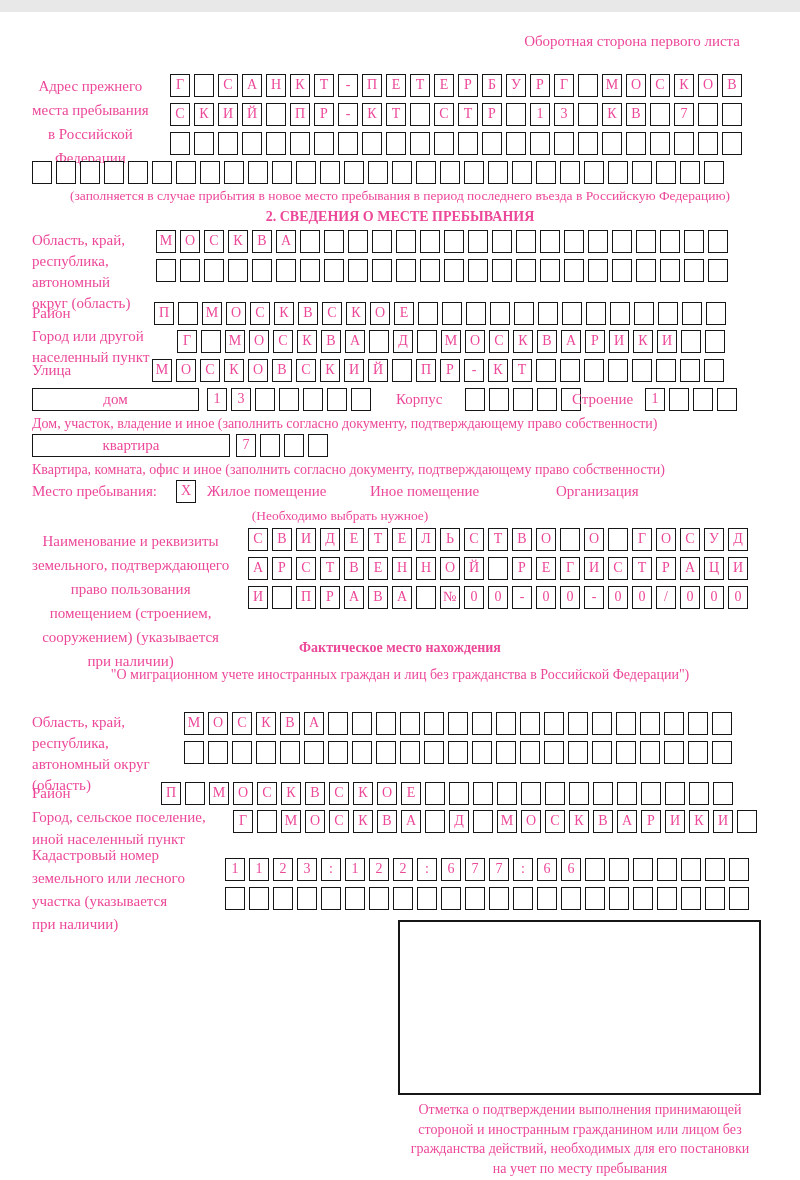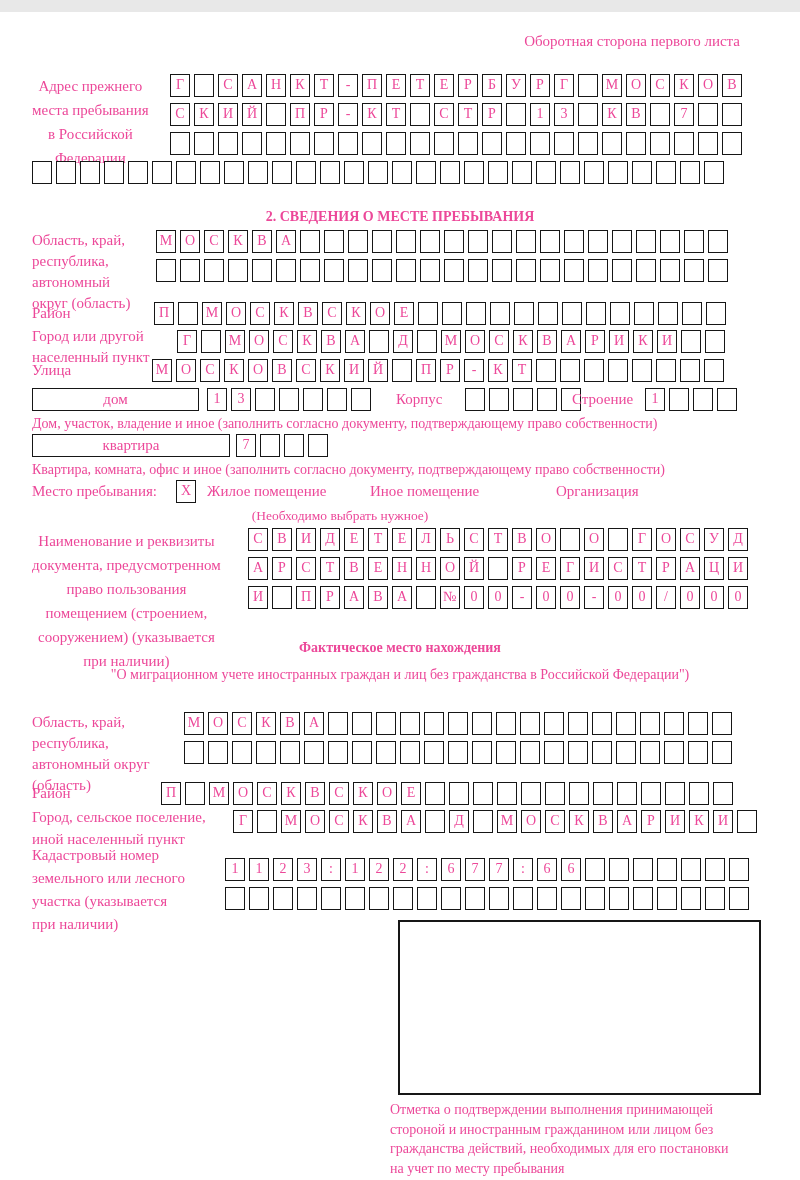--- a/index.html
+++ b/index.html
@@ -16,21 +16,21 @@
   .cells{position:absolute;display:flex;gap:4px;}
   .cell{flex:none;width:18px;height:20.5px;border:1.6px solid #161616;
         display:flex;align-items:center;justify-content:center;
         font-size:14px;line-height:20px;background:#fff;}
   .wbox{position:absolute;border:1.6px solid #161616;display:flex;
         align-items:center;justify-content:center;font-size:15px;background:#fff;}
   .note{position:absolute;font-size:13.5px;white-space:nowrap;}
   .ctr{left:0;right:0;text-align:center;white-space:normal;}
   .ttl{position:absolute;left:0;right:0;text-align:center;font-weight:bold;font-size:14px;}
   .bigbox{position:absolute;left:398px;top:908px;width:359px;height:171px;border:2px solid #161616;background:#fff;}
-  .stampnote{position:absolute;left:390px;top:1088px;width:380px;text-align:left;
+  .stampnote{position:absolute;left:390px;top:1088px;width:380px;text-align:center;
              font-size:14px;}
   .stampnote div{line-height:19.5px;}
   .factnote{position:absolute;left:0;right:0;top:652px;text-align:center;font-size:14px;}
   .factnote div{line-height:22px;}
 </style>
 </head>
 <body>
 
 <div class="page">
 
@@ -144,20 +144,21 @@
       <div class="cell"></div>
       <div class="cell"></div>
       <div class="cell"></div>
       <div class="cell"></div>
       <div class="cell"></div>
       <div class="cell"></div>
       <div class="cell"></div>
       <div class="cell"></div>
       <div class="cell"></div>
     </div>
+  <div class="note ctr" style="top:176px">(заполняется в случае прибытия в новое место пребывания в период последнего въезда в Российскую Федерацию)</div>
 
   <div class="ttl" style="top:197px">2. СВЕДЕНИЯ О МЕСТЕ ПРЕБЫВАНИЯ</div>
 
   <div class="abs lbl lines lh21" style="left:32px;top:218px">
       <div>Область, край,</div>
       <div>республика,</div>
       <div>автономный</div>
       <div>округ (область)</div>
     </div>
   <div class="cells" style="left:156px;top:218px">
@@ -341,21 +342,21 @@
     </div>
   <div class="abs lbl" style="left:207px;top:471px">Жилое помещение</div>
   <div class="cells" style="left:339px;top:468px"></div>
   <div class="abs lbl" style="left:370px;top:471px">Иное помещение</div>
   <div class="cells" style="left:510px;top:468px"></div>
   <div class="abs lbl" style="left:556px;top:471px">Организация</div>
   <div class="note" style="left:180px;top:496px;width:320px;text-align:center">(Необходимо выбрать нужное)</div>
 
   <div class="abs lbl lines lh24" style="left:32px;top:517px">
       <div>Наименование и реквизиты</div>
-      <div>документа, предусмотренном</div>
+      <div>земельного, подтверждающего</div>
       <div>право пользования</div>
       <div>помещением (строением,</div>
       <div>сооружением) (указывается</div>
       <div>при наличии)</div>
     </div>
   <div class="cells" style="left:248px;top:516px">
       <div class="cell">С</div>
       <div class="cell">В</div>
       <div class="cell">И</div>
       <div class="cell">Д</div>

